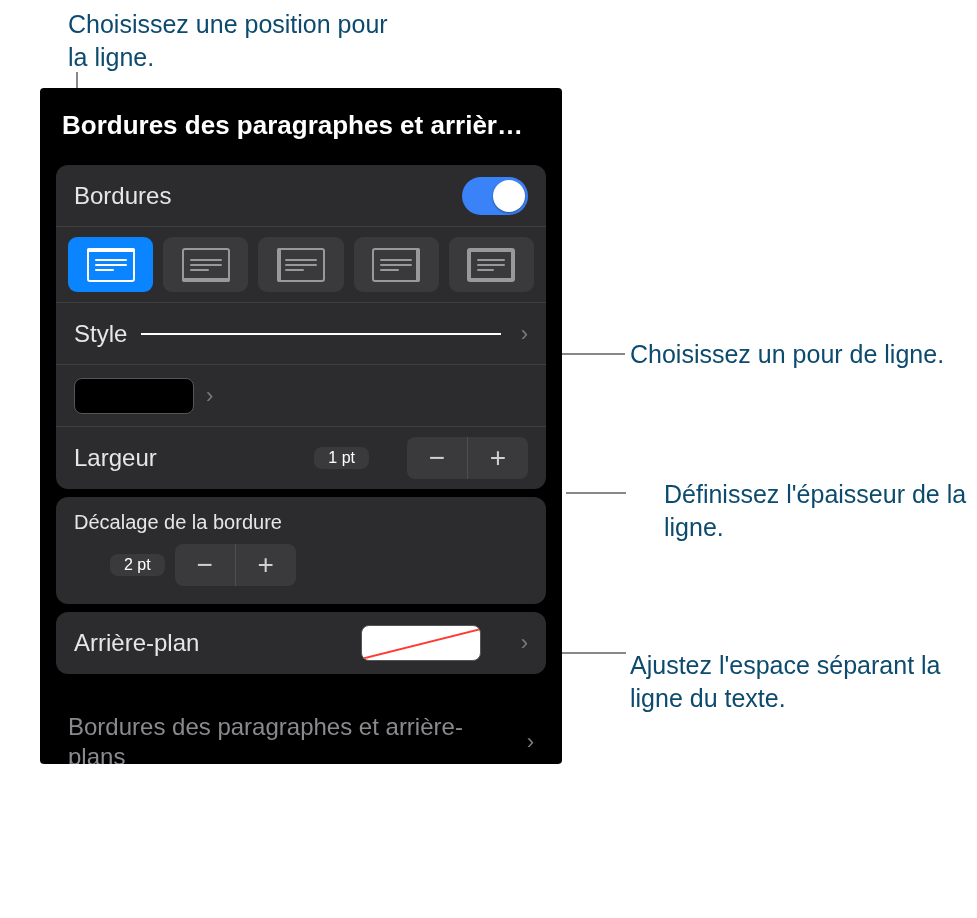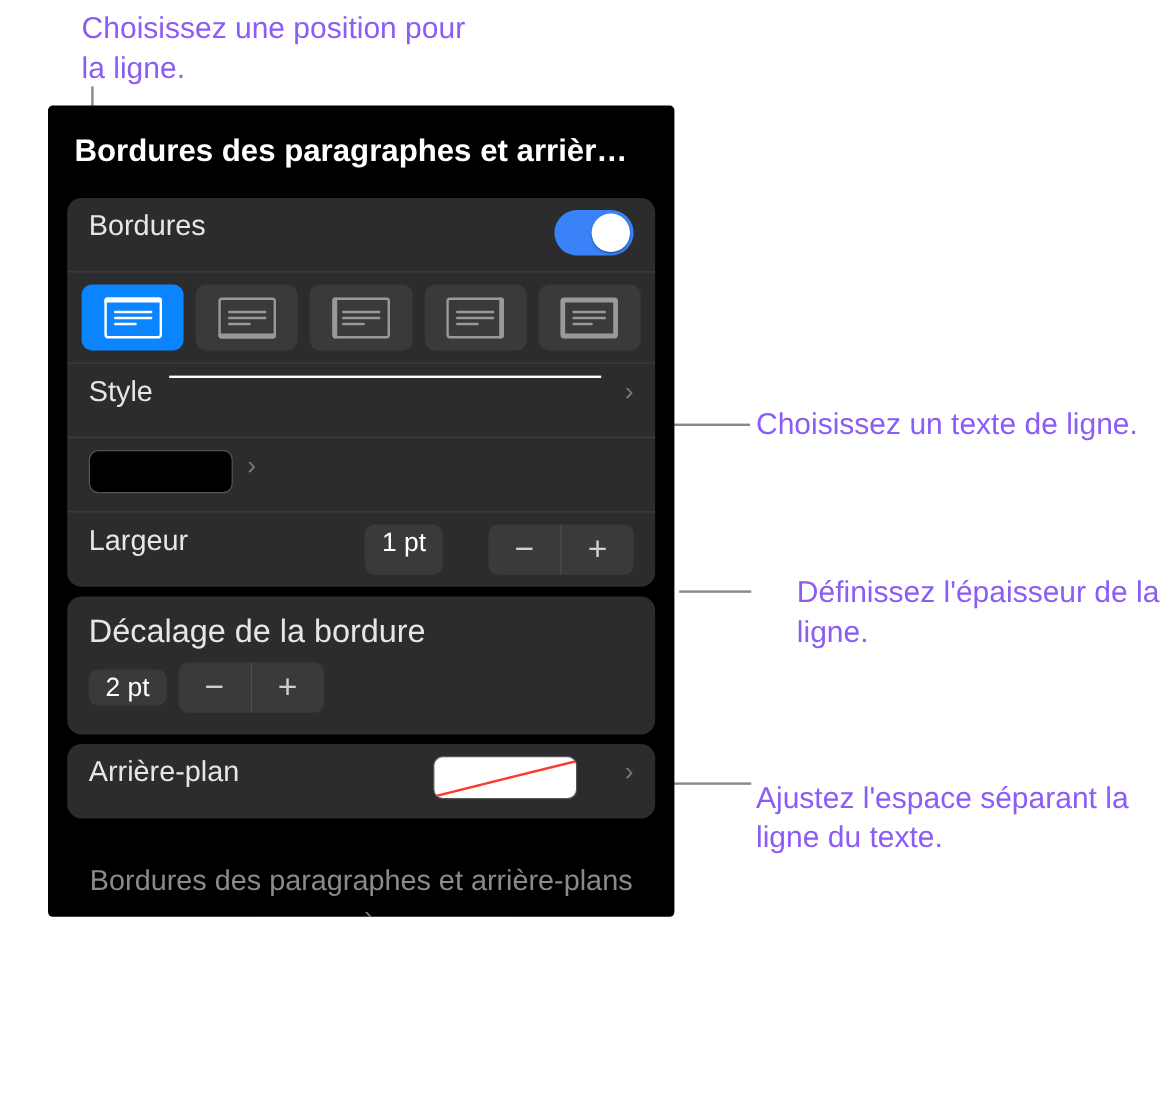--- a/index.html
+++ b/index.html
@@ -9,21 +9,21 @@
     width: 977px;
     height: 918px;
     position: relative;
     font-size: 24px;
     color: #222;
   }
   .callout {
     position: absolute;
     font-size: 25px;
     line-height: 1.3;
-    color: #8b5cf6;
+    color: #0c4a6e;
   }
   .callout-line {
     position: absolute;
     background: #888;
   }
   .panel-wrap {
     position: absolute;
     left: 40px;
     top: 88px;
     width: 522px;
@@ -42,20 +42,21 @@
     text-overflow: ellipsis;
   }
   .group {
     background: #2c2c2e;
     margin: 8px 16px;
     border-radius: 12px;
     overflow: hidden;
   }
   .row {
     display: flex;
+    align-items: center;
     min-height: 62px;
     padding: 10px 18px;
     border-bottom: 1px solid rgba(120,120,120,0.25);
     color: #e6e6e6;
     font-size: 24px;
   }
   .row:last-child { border-bottom: none; gap: 28px; }
   .row-label { flex: 1; }
   .toggle {
     width: 66px; height: 38px;
@@ -144,22 +145,23 @@
     left:-10px; right:-10px; top:50%;
     height:2px;
     background:#ff3b30;
     transform: rotate(-14deg);
   }
   .value-chip {
     background: #3a3a3c;
     border-radius: 8px;
     padding: 2px 14px;
     color: #fff;
-    font-size: 22px;
+    font-size: 16px;
     margin-right: 10px;
+    margin-left: 36px;
   }
   .stepper {
     display: flex;
     background: #3a3a3c;
     border-radius: 8px;
     overflow: hidden;
     height: 42px;
   }
   .step-btn {
     width: 60px;
@@ -179,35 +181,34 @@
     align-items:center;
     padding: 0 18px 14px 18px;
   }
   .bottom-nav {
     margin: 30px 16px;
     color: #8a8a8e;
     display:flex;
     align-items:center;
     padding: 8px 12px;
     border-radius:10px;
-    flex-direction:column;
   }
   .bottom-nav-text {
     flex:1;
     font-size:24px;
     line-height:1.25;
   }
 </style>
 </head>
 <body>
 
 <div class="callout" style="left:68px; top:8px; width:320px;">Choisissez une position pour la ligne.</div>
 <div class="callout-line" style="left:76px; top:72px; width:2px; height:190px;"></div>
 
-<div class="callout" style="left:630px; top:338px; width:320px;">Choisissez un texte de ligne.</div>
+<div class="callout" style="left:630px; top:338px; width:320px;">Choisissez un pour de ligne.</div>
 <div class="callout-line" style="left:560px; top:353px; width:65px; height:2px;"></div>
 
 <div class="callout" style="left:664px; top:478px; width:340px;">Définissez l'épaisseur de la ligne.</div>
 <div class="callout-line" style="left:566px; top:492px; width:60px; height:2px;"></div>
 
 <div class="callout" style="left:630px; top:649px; width:340px;">Ajustez l'espace séparant la ligne du texte.</div>
 <div class="callout-line" style="left:324px; top:652px; width:302px; height:2px;"></div>
 
 <div class="panel-wrap">
 
@@ -275,21 +276,21 @@
       <div class="value-chip">1 pt</div>
       <div class="stepper">
         <div class="step-btn">−</div>
         <div class="step-div"></div>
         <div class="step-btn">+</div>
       </div>
     </div>
   </div>
 
   <div class="group" style="padding-top:14px; padding-bottom:4px;">
-    <div style="padding:0 18px 10px 18px; color:#e6e6e6; font-size:27px;">Décalage de la bordure</div>
+    <div style="padding:0 18px 10px 18px; color:#e6e6e6; font-size:20px;">Décalage de la bordure</div>
     <div class="offset-row">
       <div class="value-chip" style="margin-right:10px;">2 pt</div>
       <div class="stepper">
         <div class="step-btn">−</div>
         <div class="step-div"></div>
         <div class="step-btn">+</div>
       </div>
     </div>
   </div>
 

